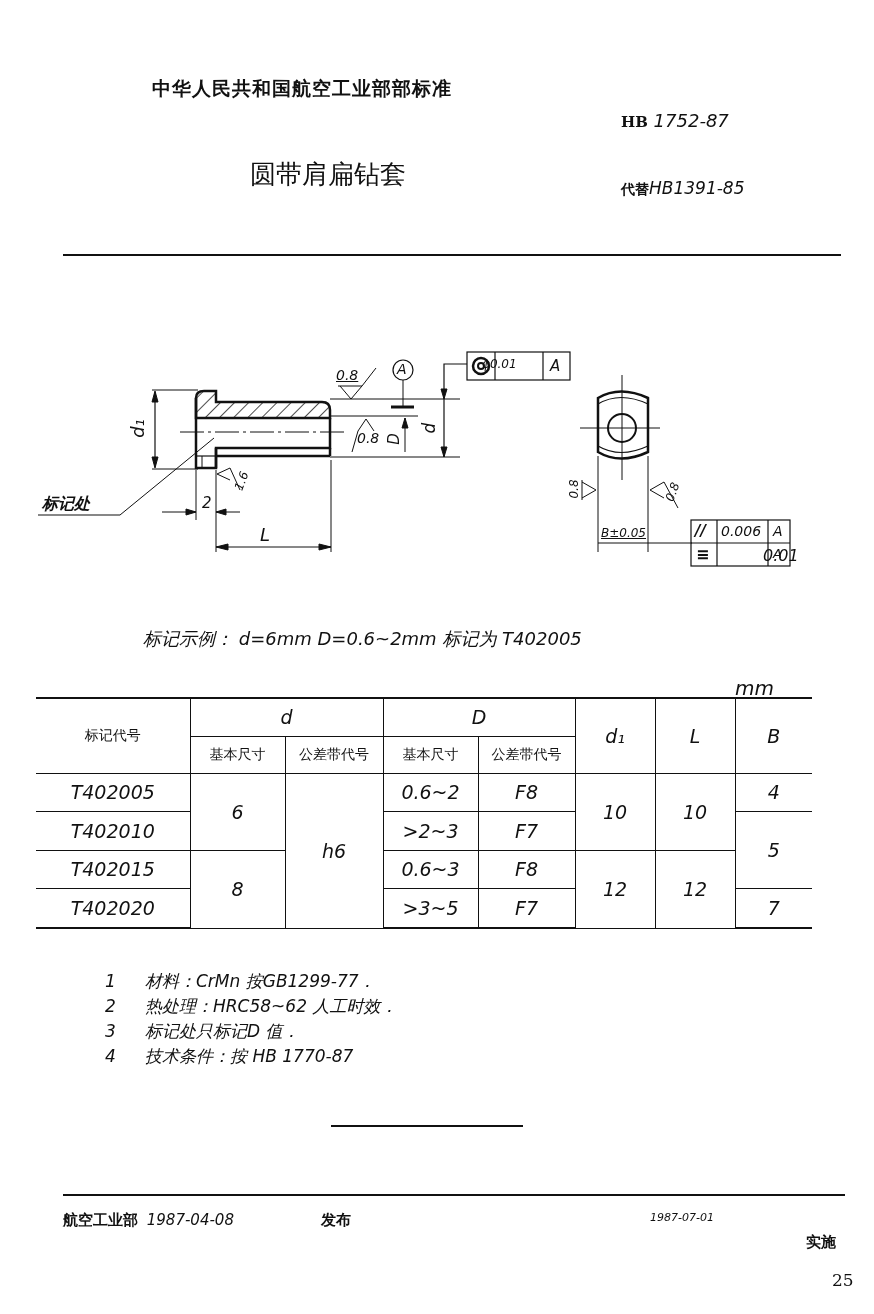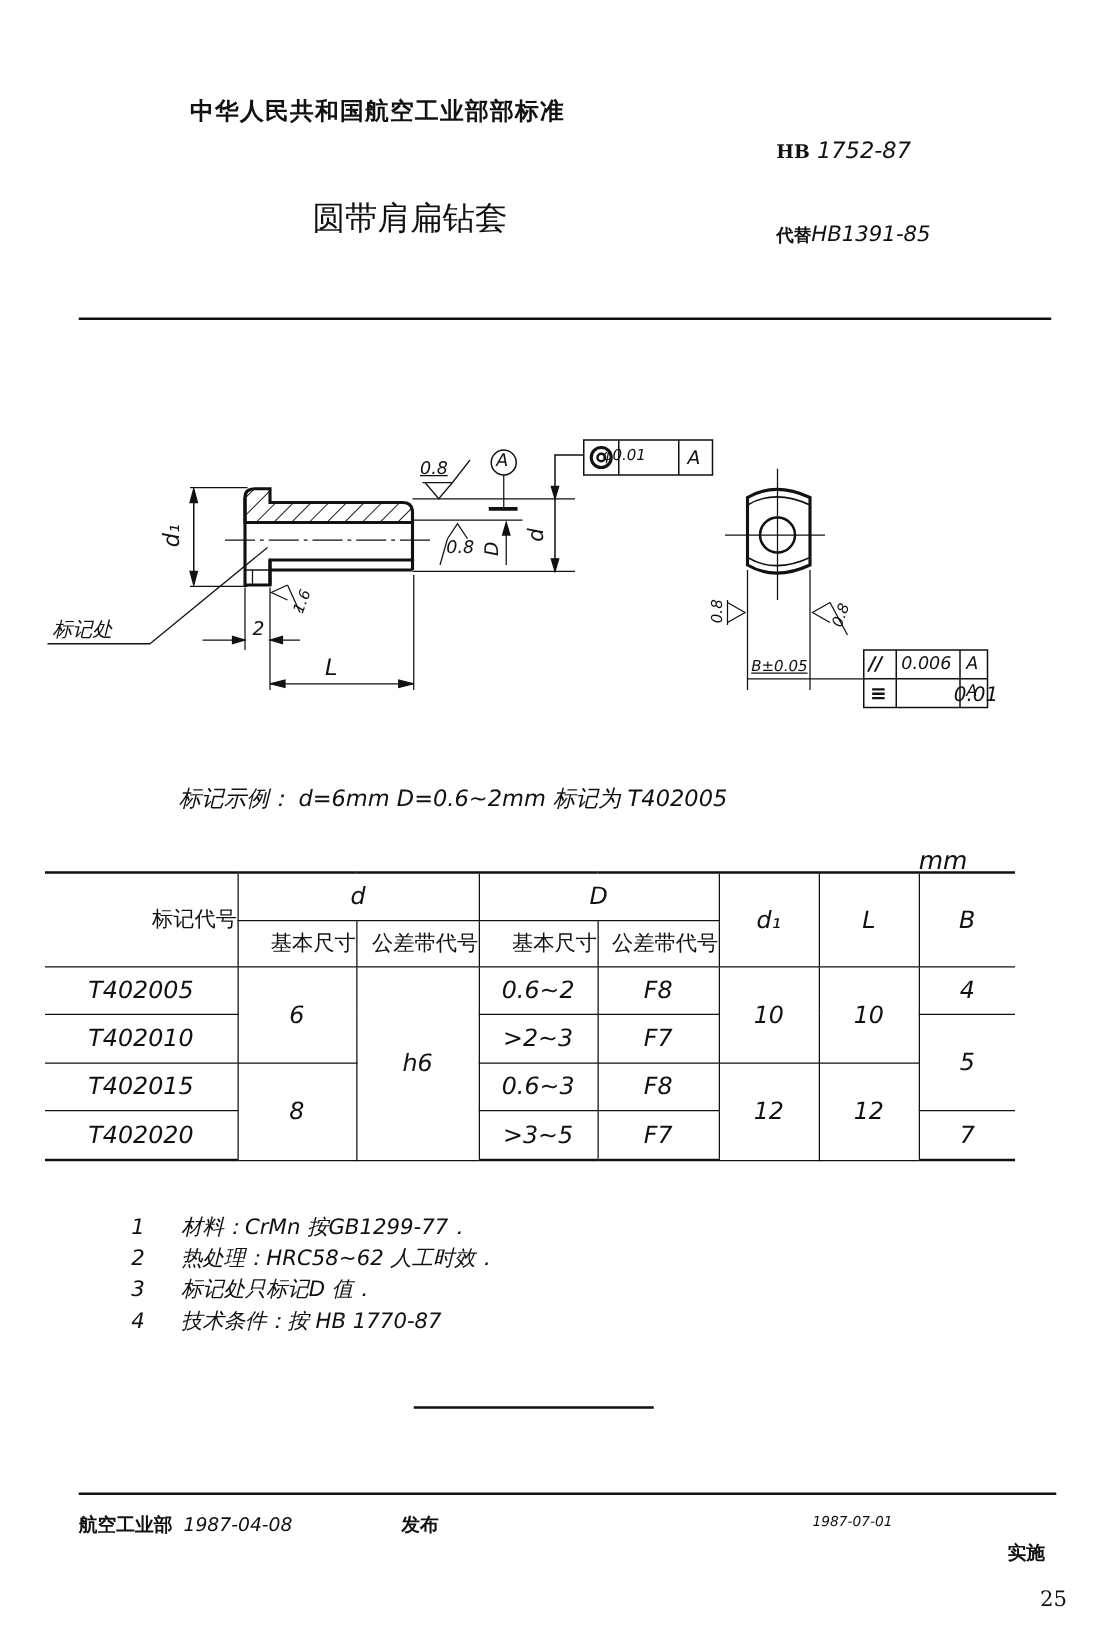--- a/index.html
+++ b/index.html
@@ -5,21 +5,21 @@
   html,body{margin:0;padding:0;background:#fff;}
   body{width:874px;height:1314px;position:relative;overflow:hidden;color:#111;
        font-family:"DejaVu Sans","Liberation Sans",sans-serif;}
   .abs{position:absolute;white-space:nowrap;}
   .bold{font-weight:bold;}
   .ital{font-style:italic;font-family:"DejaVu Sans","Liberation Sans",sans-serif;}
   .hr{position:absolute;background:#111;}
   .serif{font-family:"DejaVu Serif","Liberation Serif",serif;}
   table.spec{position:absolute;left:36px;top:697px;border-collapse:collapse;}
   table.spec td{border:1.5px solid #111;text-align:center;padding:0;font-size:19px;}
-  table.spec td.h{font-size:17px;text-align:right;}
+  table.spec td.h{font-size:14px;}
   table.spec td.i{font-style:italic;font-size:19px;}
   table.spec td.first{border-left:none;}
   table.spec td.last{border-right:none;}
   .notes div{height:25px;font-size:17px;margin-left:43px;}
   .notes .num{display:inline-block;width:40px;font-style:italic;}
   .notes .txt{font-style:italic;}
 </style>
 </head>
 <body>
 
@@ -122,21 +122,21 @@
     <line x1="598" y1="543" x2="692" y2="543" stroke-width="1"></line>
 
     <rect x="691" y="520" width="99" height="46" stroke-width="1.2"></rect>
     <line x1="691" y1="543" x2="790" y2="543" stroke-width="1.2"></line>
     <line x1="717" y1="520" x2="717" y2="566" stroke-width="1.2"></line>
     <line x1="768" y1="520" x2="768" y2="566" stroke-width="1.2"></line>
   </g>
 </svg>
 
 <div class="abs ital" style="left:128px;top:418px;font-size:18px;transform:rotate(-90deg);">d₁</div>
-<div class="abs" style="left:42px;top:494px;font-size:16px;font-style:italic;">标记处</div>
+<div class="abs" style="left:42px;top:494px;font-size:16px;font-style:italic;font-weight:bold;">标记处</div>
 <div class="abs ital" style="left:202px;top:494px;font-size:15px;">2</div>
 <div class="abs ital" style="left:232px;top:474px;font-size:12px;transform:rotate(-70deg);">1.6</div>
 <div class="abs ital" style="left:260px;top:524px;font-size:18px;">L</div>
 <div class="abs ital" style="left:336px;top:367px;font-size:14px;text-decoration:underline;">0.8</div>
 <div class="abs ital" style="left:357px;top:430px;font-size:14px;">0.8</div>
 <div class="abs ital" style="left:397px;top:361px;font-size:14px;">A</div>
 <div class="abs ital" style="left:388px;top:430px;font-size:15px;transform:rotate(-90deg);">D</div>
 <div class="abs ital" style="left:424px;top:418px;font-size:17px;transform:rotate(-90deg);">d</div>
 <div class="abs" style="left:482px;top:357px;font-size:12px;">
   <span class="ital">φ0.01</span>

